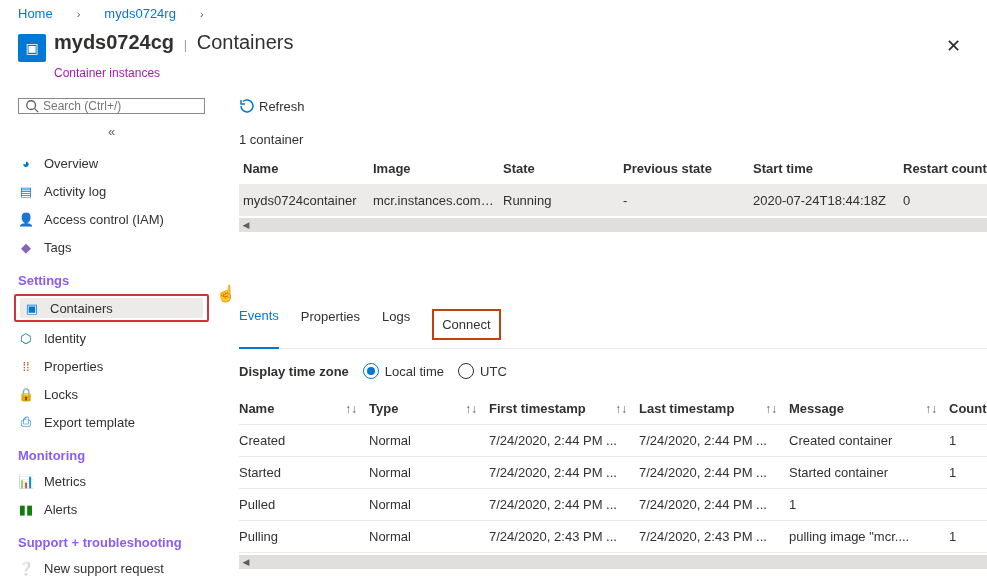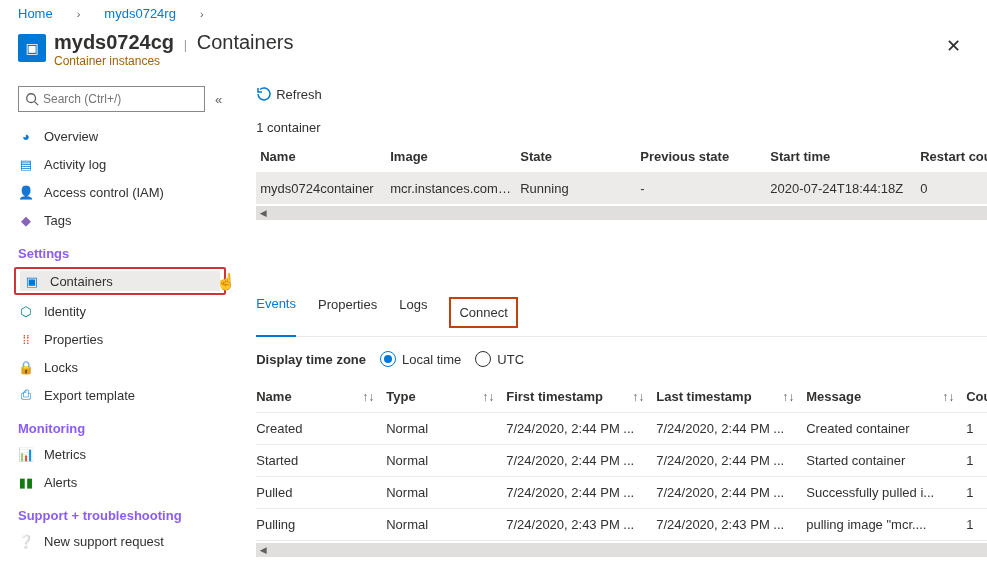--- a/index.html
+++ b/index.html
@@ -5,25 +5,25 @@
 * { box-sizing: border-box; margin: 0; padding: 0; }
 body { font-family: "Segoe UI", Arial, sans-serif; font-size: 13px; color: #323130; background: #fff; width: 987px; }
 .breadcrumb { padding: 6px 18px; display: flex; align-items: center; gap: 24px; font-size: 13px; }
 .breadcrumb a { color: #0078d4; text-decoration: none; cursor: pointer; }
 .chev { color: #605e5c; font-size: 11px; }
 .header { display: flex; align-items: flex-start; padding: 4px 18px 12px 18px; }
 .hicon { width: 28px; height: 28px; background: #0078d4; border-radius: 2px; margin-right: 8px; margin-top: 3px; display:flex;align-items:center;justify-content:center;color:#fff;font-size:14px; }
 .htitle { font-size: 20px; font-weight: 600; }
 .hsep { font-weight: 300; color: #a19f9d; margin: 0 6px; }
 .hsection { font-size: 20px; font-weight: 400; }
-.hsub { font-size: 12px; color: #a16207; margin-top: 0px; }
+.hsub { font-size: 12px; color: #a21caf; margin-top: 12px; }
 .close { margin-left: auto; font-size: 18px; color: #323130; cursor: pointer; padding: 4px 8px; }
 .body { display: flex; min-height: 510px; }
 .sidebar { width: 244px; border-right: none; padding: 0 0 8px 0; }
-.search-row { display: flex; align-items: center; padding: 6px 16px 10px 18px; gap: 10px; }
+.search-row { display: flex; align-items: center; padding: 6px 16px 10px 18px; gap: 10px; flex-direction: column; }
 .search { flex: 1; border: 1px solid #8a8886; height: 26px; display: flex; align-items: center; padding: 0 6px; }
 .search svg { width: 14px; height: 14px; color:#605e5c; }
 .search input { border: none; outline: none; font-size: 12px; flex:1; margin-left:4px; color:#605e5c; }
 .collapse { color: #605e5c; cursor: pointer; }
 .nav-item { display: flex; align-items: center; padding: 6px 18px; cursor: pointer; gap: 10px; }
 .nav-item.selected { background: #edebe9; position: relative; }
 .nav-ico { width: 16px; height: 16px; display:inline-flex;align-items:center;justify-content:center; }
 .section-hdr { padding: 12px 18px 4px 18px; font-weight: 600; color: #8b5cf6; }
 .hl-red { border: 2px solid #d13438; border-radius: 2px; padding: 2px 4px; margin: 2px 12px 2px 14px; }
 .hl-red .nav-item { padding: 2px 4px; margin:0; }
@@ -259,21 +259,20 @@
             <div>7/24/2020, 2:44 PM ...</div>
             <div>7/24/2020, 2:44 PM ...</div>
             <div>Started container</div>
             <div>1</div>
           </div>
           <div class="erow">
             <div>Pulled</div>
             <div>Normal</div>
             <div>7/24/2020, 2:44 PM ...</div>
             <div>7/24/2020, 2:44 PM ...</div>
-            <div>Successfully pulled i...</div>
             <div>1</div>
           </div>
           <div class="erow">
             <div>Pulling</div>
             <div>Normal</div>
             <div>7/24/2020, 2:43 PM ...</div>
             <div>7/24/2020, 2:43 PM ...</div>
             <div>pulling image "mcr....</div>
             <div>1</div>
           </div>

